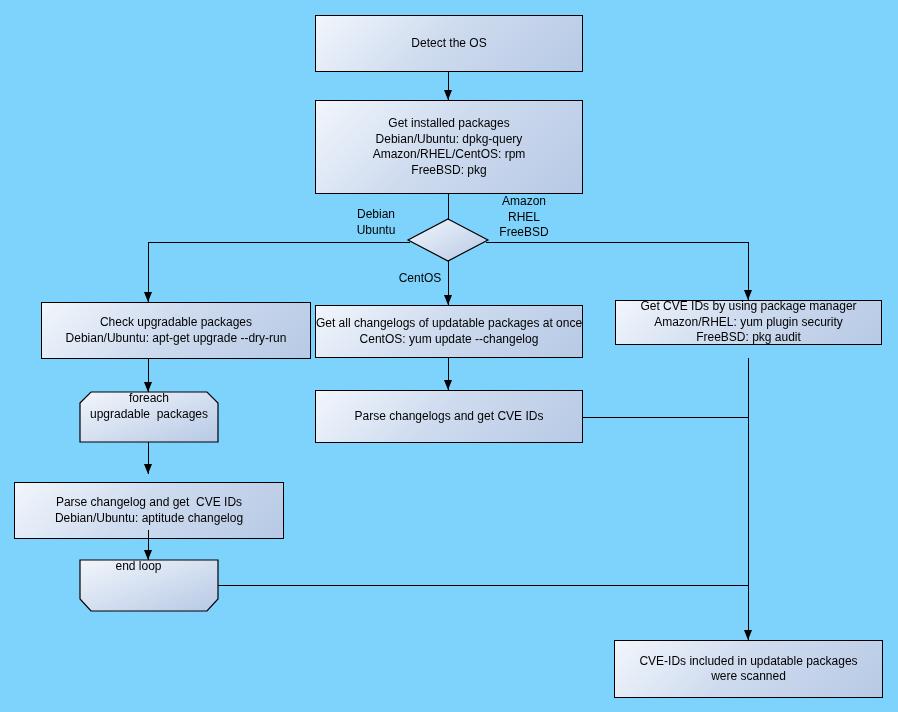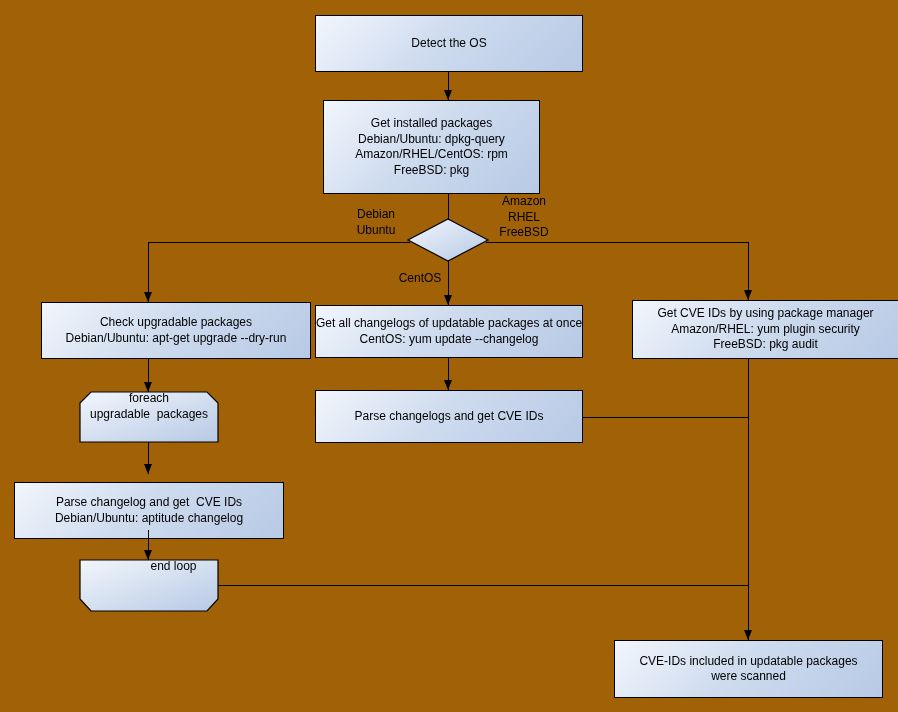--- a/index.html
+++ b/index.html
@@ -1,20 +1,20 @@
 <!DOCTYPE html>
 <html><head>
 <meta charset="utf-8">
 <style>
   html, body { margin: 0; padding: 0; background: #ffffff; }
   .canvas {
     position: relative;
     width: 898px;
     height: 712px;
-    background: #a16207;
+    background: #7dd3fc;
     font-family: "Liberation Sans", sans-serif;
     color: #000;
     overflow: hidden;
   }
   .process {
     position: absolute;
     box-sizing: border-box;
     background: linear-gradient(135deg, #f2f6fc 0%, #cfdcef 45%, #b7c9e5 100%);
     border: 1px solid #000;
     display: flex;
@@ -55,21 +55,21 @@
 </style>
 </head>
 <body>
 
 <div class="canvas">
 
   <div class="process" style="left:315px; top:15px; width:268px; height:57px;">
     <div class="node-text">Detect the OS</div>
   </div>
 
-  <div class="process" style="left:323px; top:100px; width:217px; height:94px;">
+  <div class="process" style="left:315px; top:100px; width:268px; height:94px;">
     <div class="node-text">Get installed packages
 Debian/Ubuntu: dpkg-query
 Amazon/RHEL/CentOS: rpm
 FreeBSD: pkg</div>
   </div>
 
   <div class="process" style="left:14px; top:302px; width:270px; height:57px;margin-left:27px;">
     <div class="node-text">Check upgradable packages
 Debian/Ubuntu: apt-get upgrade --dry-run</div>
   </div>
@@ -81,21 +81,21 @@
 
   <div class="process" style="left:315px; top:390px; width:268px; height:53px;">
     <div class="node-text">Parse changelogs and get CVE IDs</div>
   </div>
 
   <div class="process" style="left:315px; top:305px; width:268px; height:53px;">
     <div class="node-text">Get all changelogs of updatable packages at once
 CentOS: yum update --changelog</div>
   </div>
 
-  <div class="process" style="left:615px; top:300px; width:267px; height:59px;margin-left:17px;">
+  <div class="process" style="left:615px; top:300px; width:267px; height:45px;">
     <div class="node-text">Get CVE IDs by using package manager
 Amazon/RHEL: yum plugin security
 FreeBSD: pkg audit</div>
   </div>
 
   <div class="process" style="left:614px; top:640px; width:269px; height:58px;">
     <div class="node-text">CVE-IDs included in updatable packages
 were scanned</div>
   </div>
 
@@ -125,21 +125,21 @@
 
   <svg class="shape-svg" style="left:79px; top:559px;" width="140" height="53">
     <defs>
       <linearGradient id="gEnd" x1="0%" y1="0%" x2="100%" y2="100%">
         <stop offset="0%" stop-color="#f2f6fc"></stop>
         <stop offset="100%" stop-color="#b7c9e5"></stop>
       </linearGradient>
     </defs>
     <polygon points="1,1 139,1 139,40 128,52 12,52 1,40" fill="url(#gEnd)" stroke="#000" stroke-width="1.2"></polygon>
   </svg>
-  <div class="shape-text" style="left:79px; top:559px; width:119px; height:52px;padding-left:35px;">
+  <div class="shape-text" style="left:79px; top:559px; width:119px; height:52px;">
     <div class="node-text">end loop</div>
   </div>
 
   <div class="vline" style="left:448px; top:71px;  height:29px;"></div>
   <div class="arrow-down" style="left:444px; top:90px;"></div>
 
   <div class="vline" style="left:448px; top:193px; height:27px;"></div>
 
   <div class="hline" style="left:148px; top:242px; width:262px;"></div>
   <div class="vline" style="left:148px; top:242px; height:60px;"></div>

